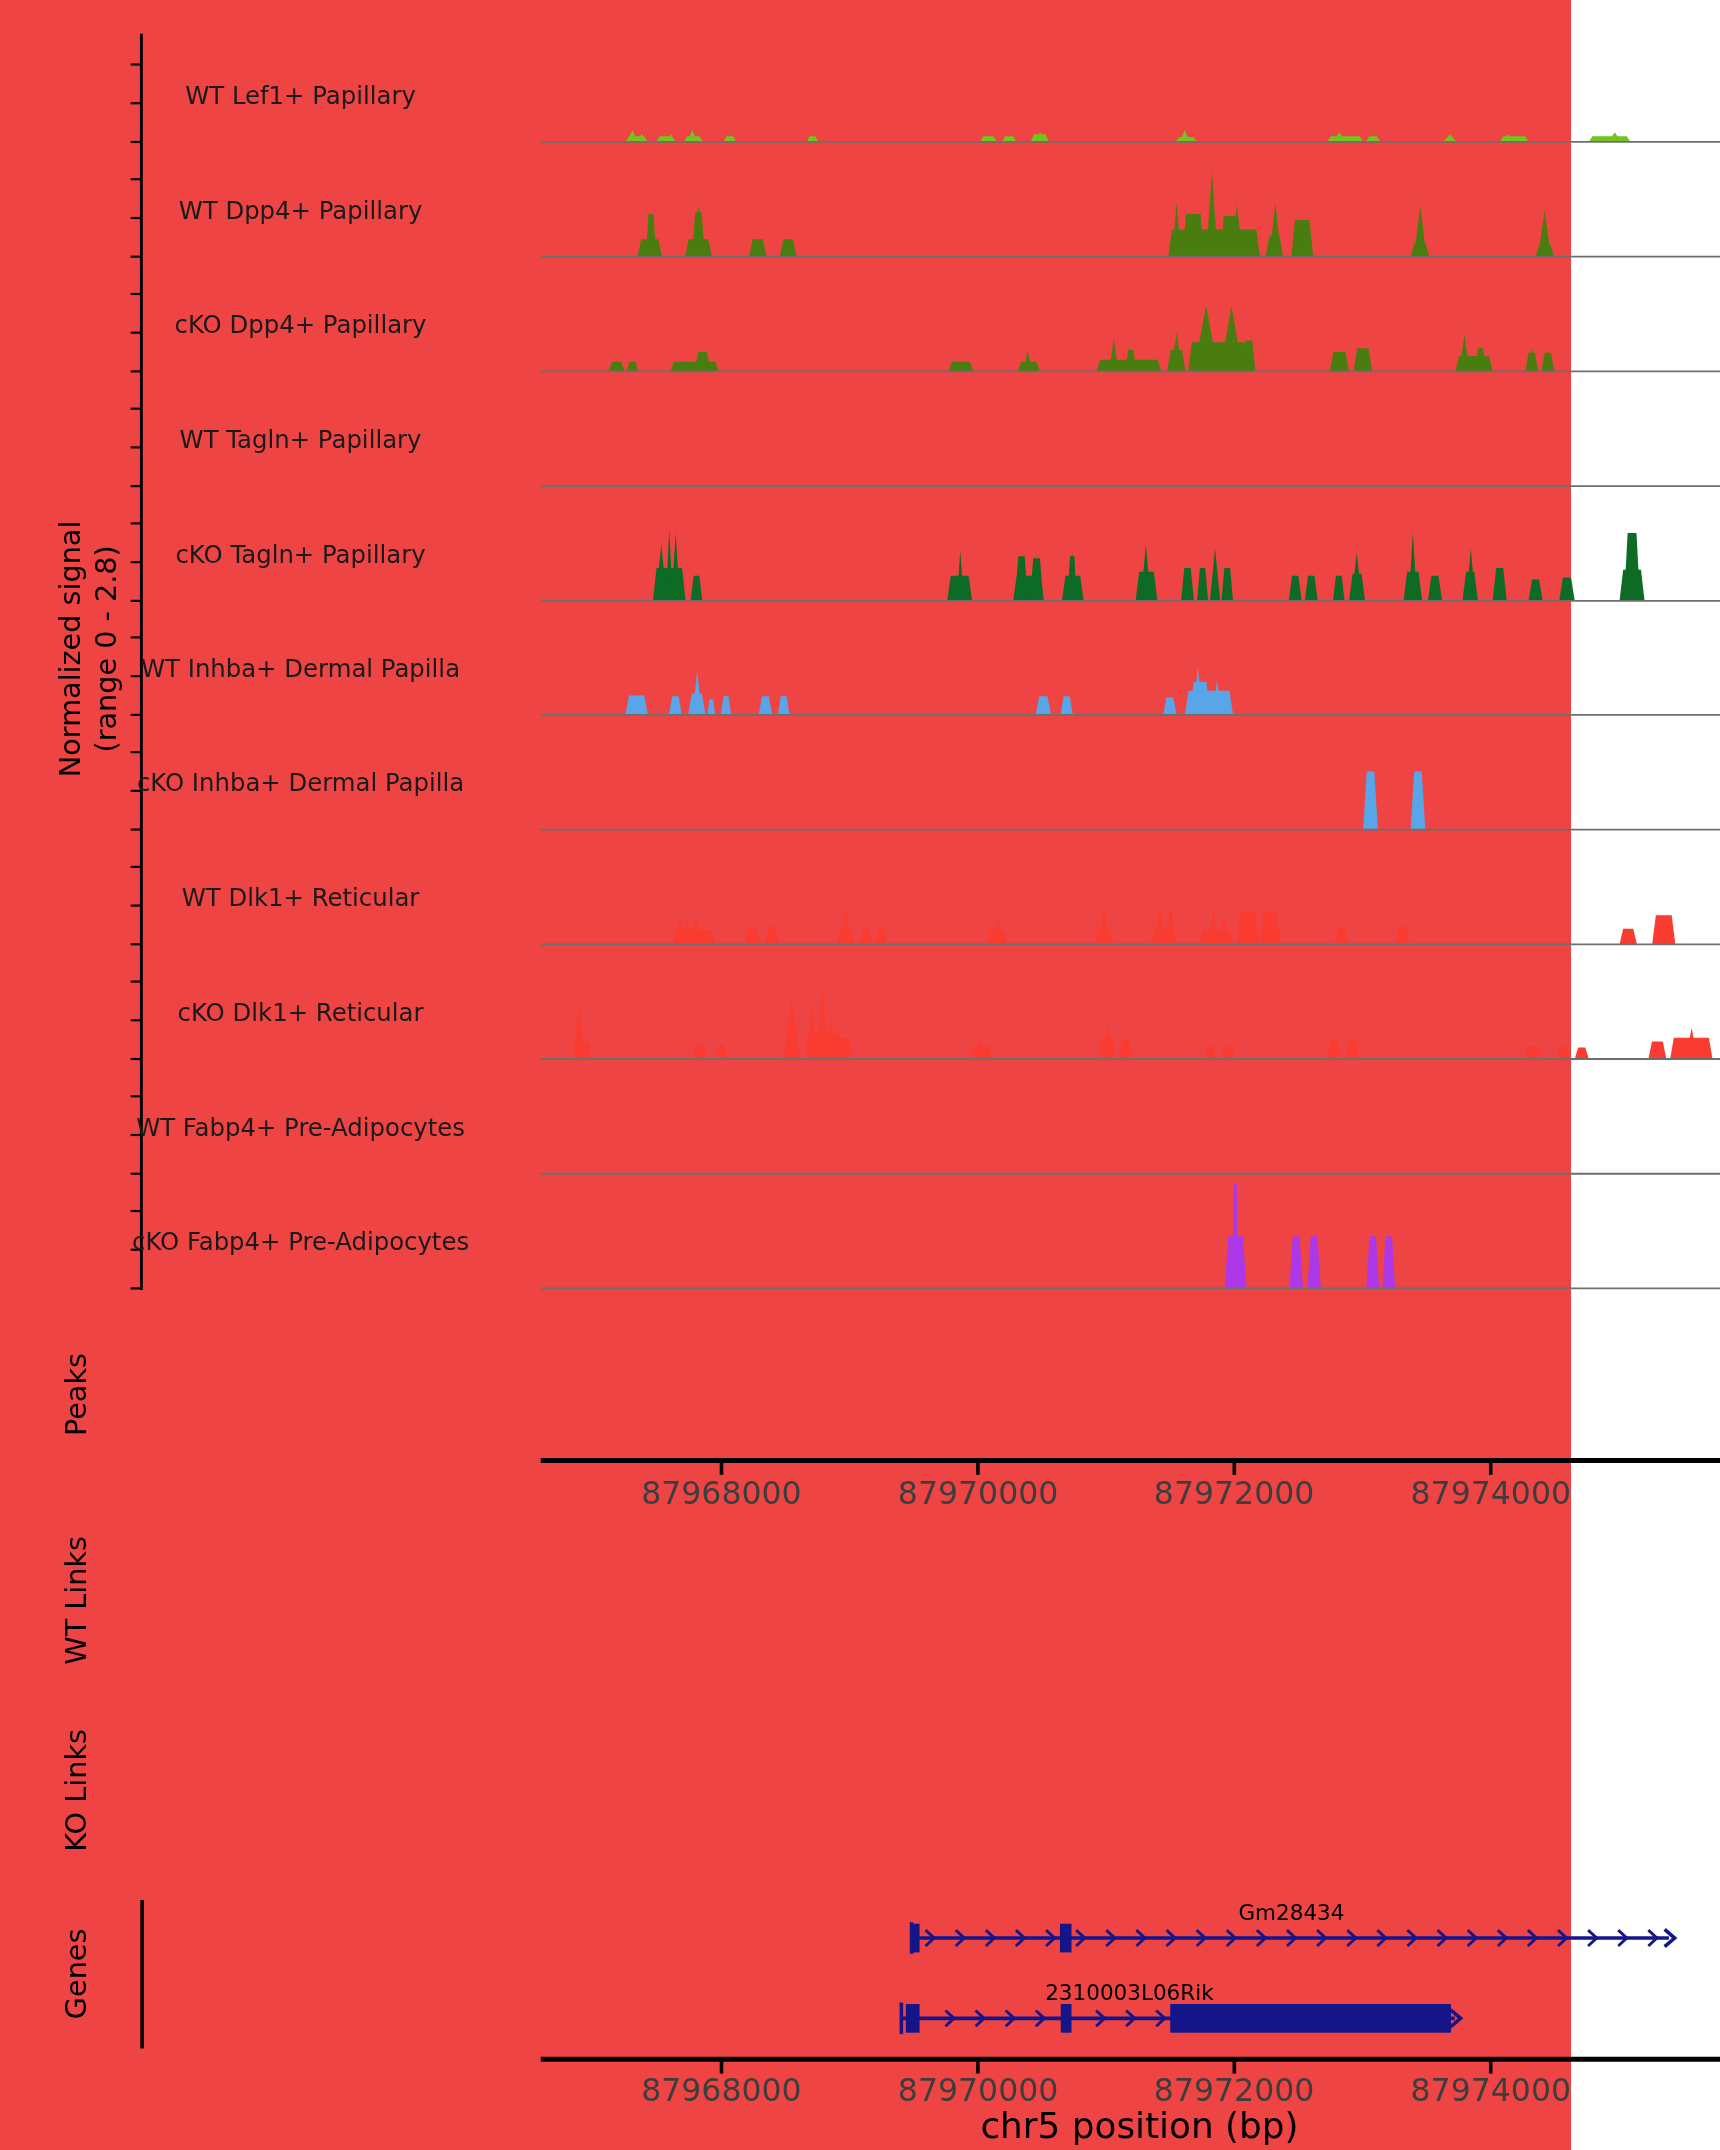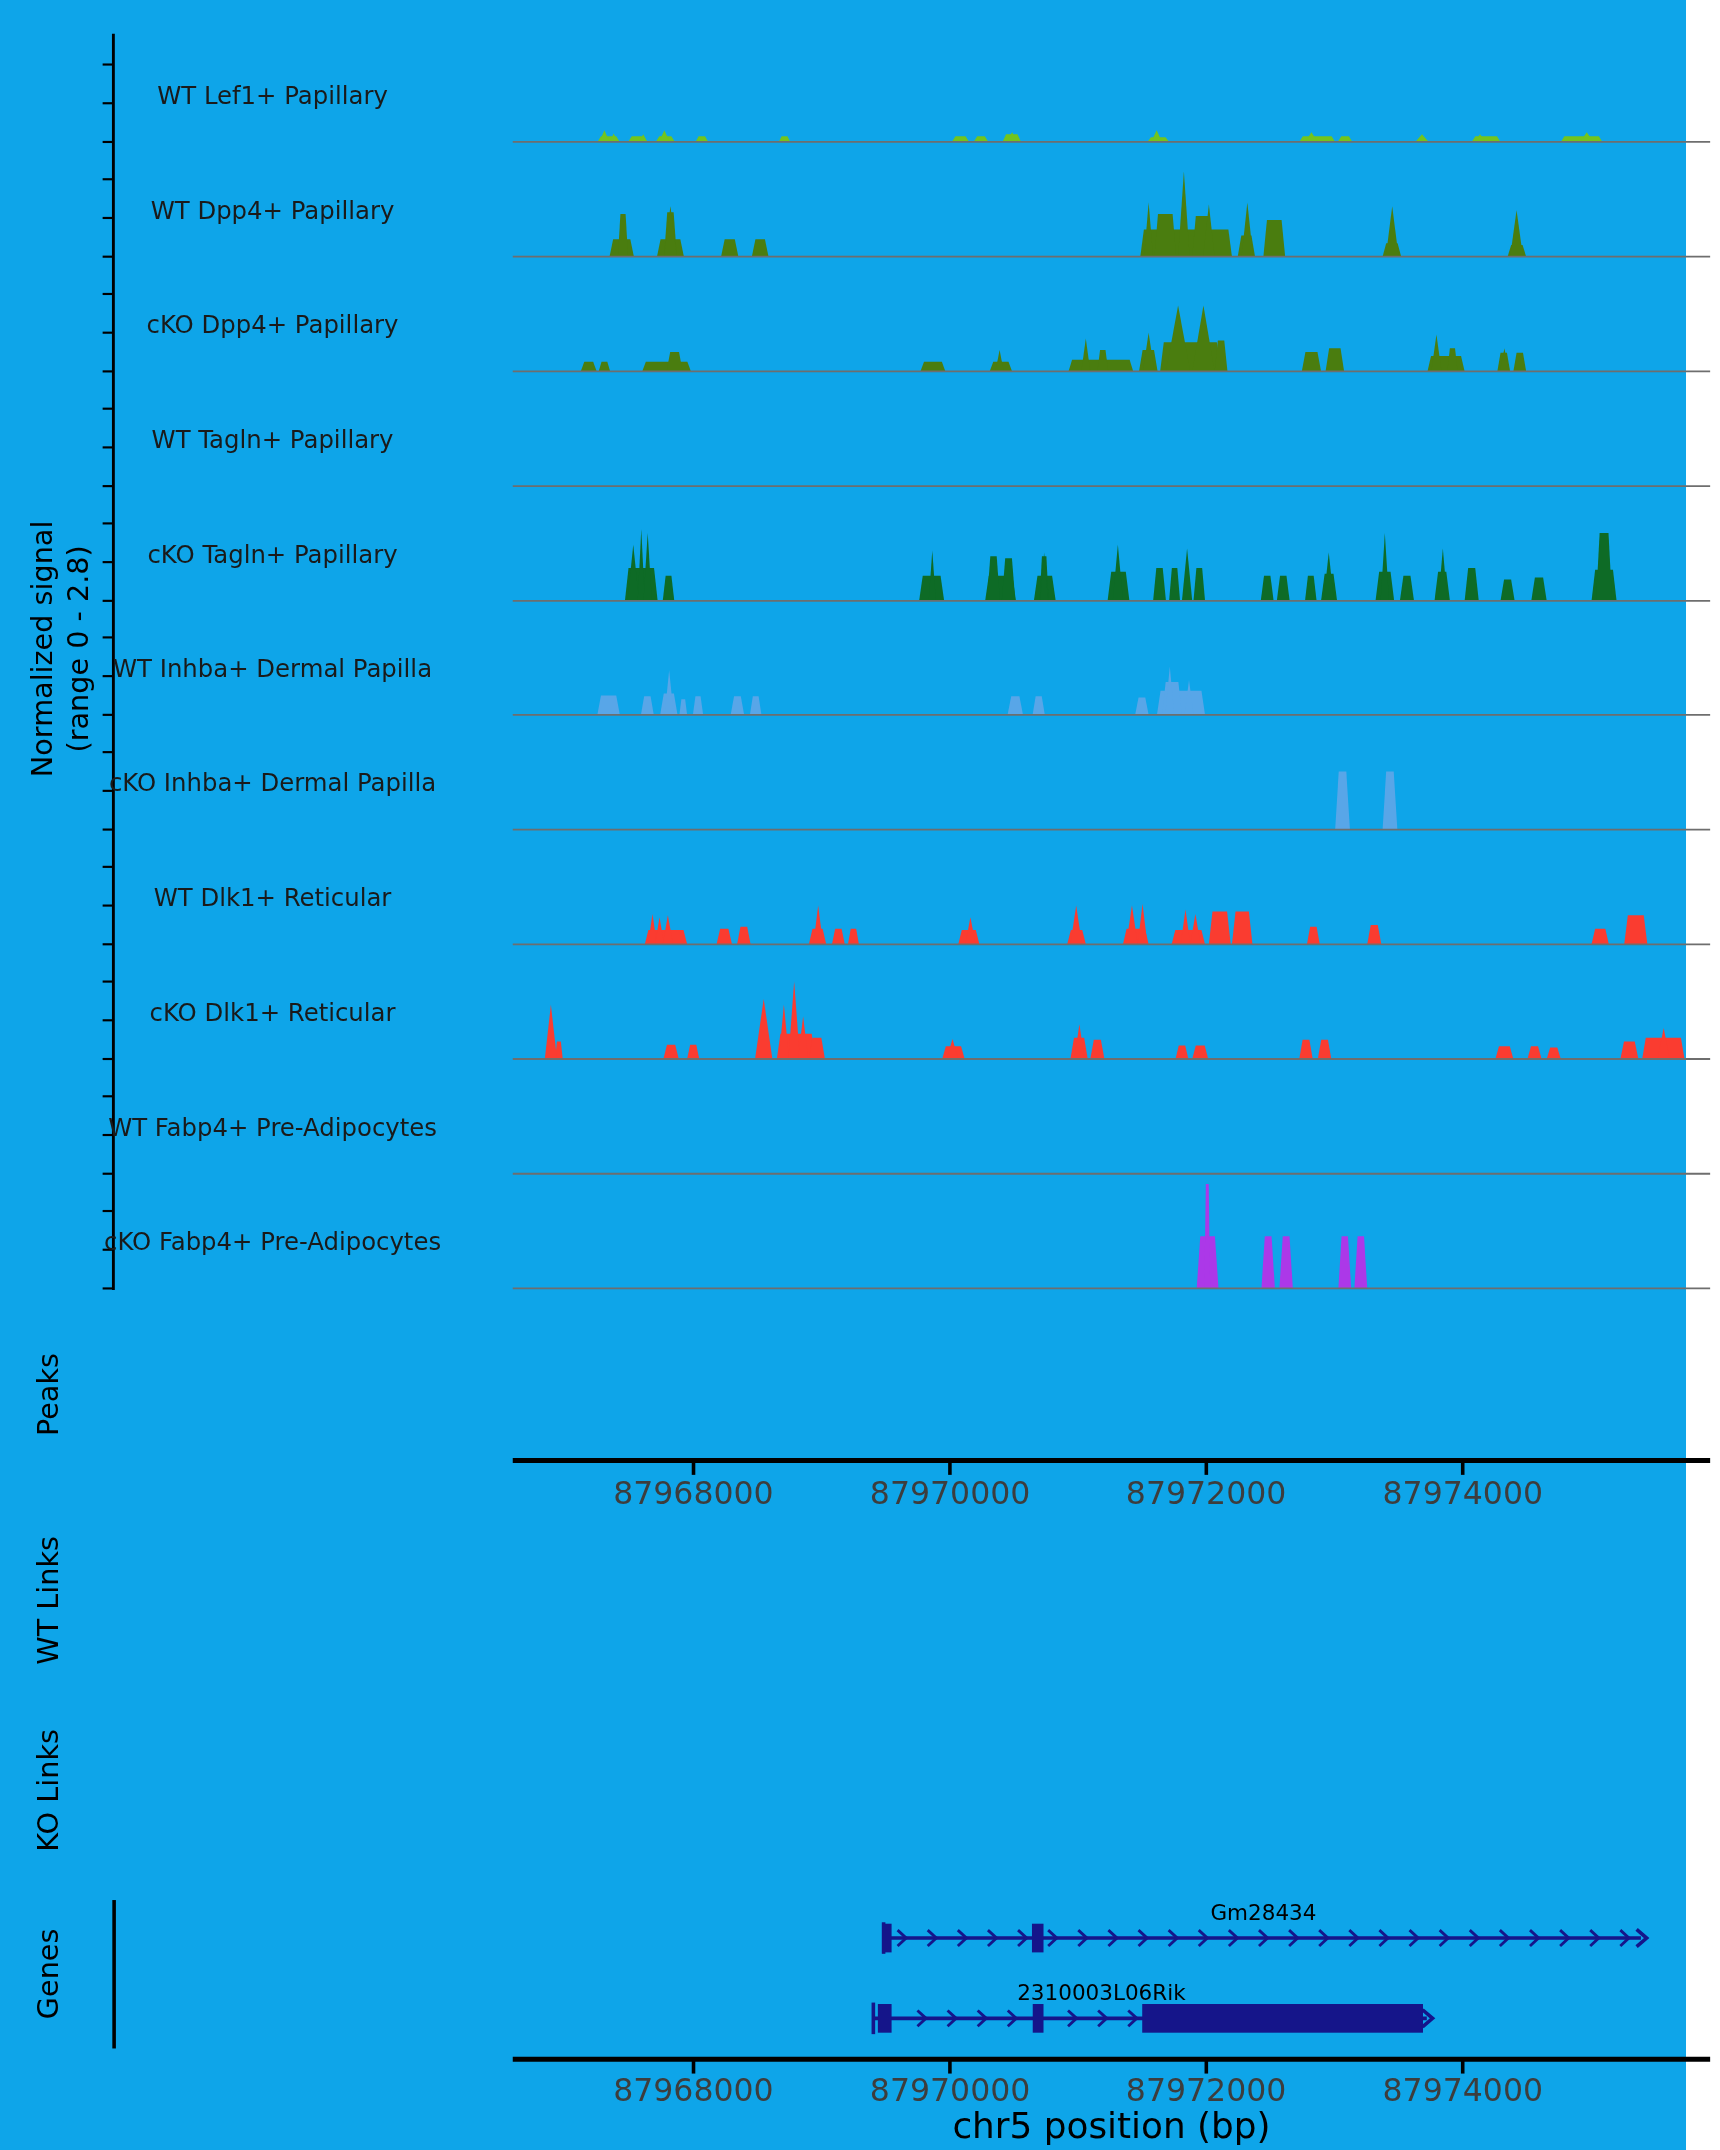--- a/index.html
+++ b/index.html
@@ -1,17 +1,17 @@
 <!DOCTYPE html>
 <html style="font-size:11.5px"><head>
 <meta charset="utf-8">
 <style>
   html,body{margin:0;padding:0;background:#ffffff;}
-  .canvas{position:relative;width:1686px;height:2151px;background:#0ea5e9;
-          font-family:"DejaVu Sans","Liberation Sans",sans-serif;}
+  .canvas{position:relative;width:1543px;height:2151px;background:#ef4444;
+          font-family:"DejaVu Sans","Liberation Sans",sans-serif;padding-left:28px;}
   svg text{font-family:"DejaVu Sans","Liberation Sans",sans-serif;}
   .tlabel{font-size:34px;fill:#1a1a1a;}
   .slabel{font-size:40px;fill:#000000;}
   .ylabel{font-size:40px;fill:#000000;}
   .ticklabel{font-size:44px;fill:#3d3d3d;}
   .xlabel{font-size:50px;fill:#000000;}
   .genelabel{font-size:30px;fill:#000000;}
 </style>
 </head>
 <body>

